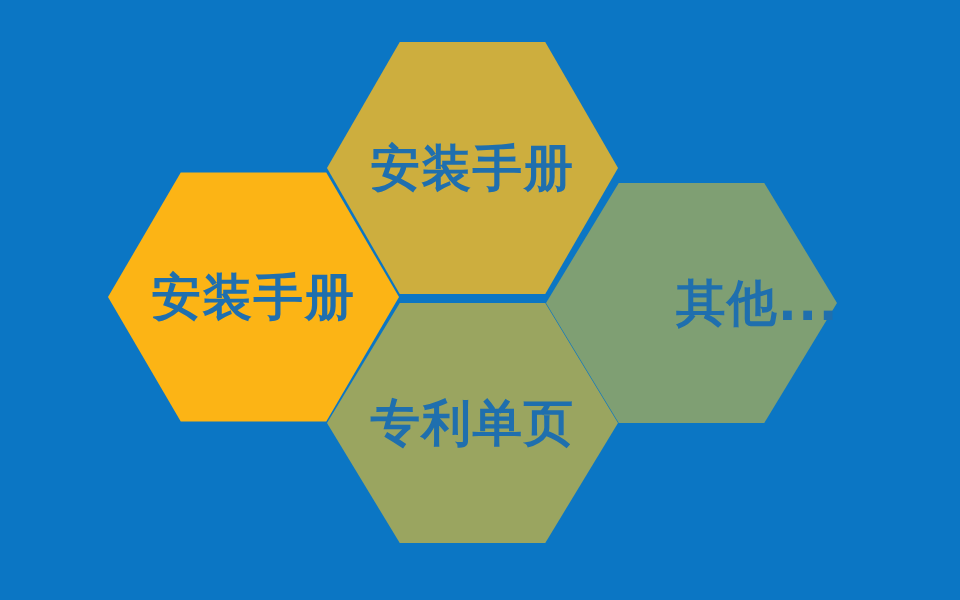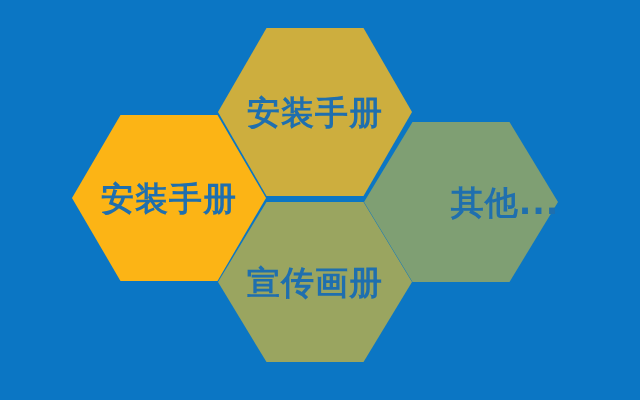--- a/index.html
+++ b/index.html
@@ -53,17 +53,17 @@
         <polygon points="72,198 120.5,115 217.5,115 266,198 217.5,281 120.5,281" fill="#fcb415"></polygon>
         <polygon points="218,112 266.5,28 363.5,28 412,112 363.5,196 266.5,196" fill="#cdae3e"></polygon>
         <polygon points="218,282 266.5,202 363.5,202 412,282 363.5,362 266.5,362" fill="#9aa560"></polygon>
         <polygon points="364,202 412.5,122 509.5,122 558,202 509.5,282 412.5,282" fill="#7f9f73"></polygon>
       </g>
   </svg>
 
   <div id="label-layer">
       <div class="hex-label" style="left: 169px; top: 198px; color: rgb(31, 111, 174);">安装手册</div>
       <div class="hex-label" style="left: 315px; top: 112px; color: rgb(31, 111, 174);">安装手册</div>
-      <div class="hex-label" style="left: 315px; top: 282px; color: rgb(31, 111, 174);">宣传画册</div>
+      <div class="hex-label" style="left: 315px; top: 282px; color: rgb(31, 111, 174);">专利单页</div>
       <div class="hex-label" style="left: 461px; top: 202px; color: rgb(31, 111, 174); margin-left: 44px;">其他...</div>
     </div>
 
 </div>
 
 </body></html>

